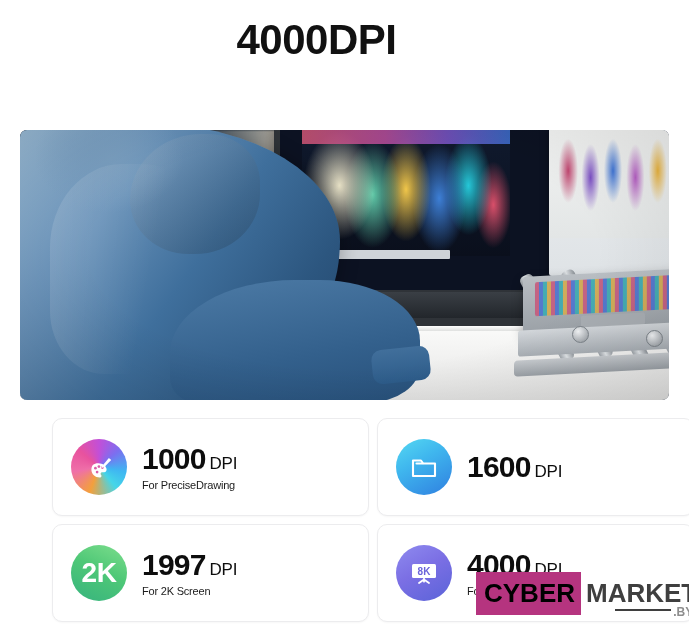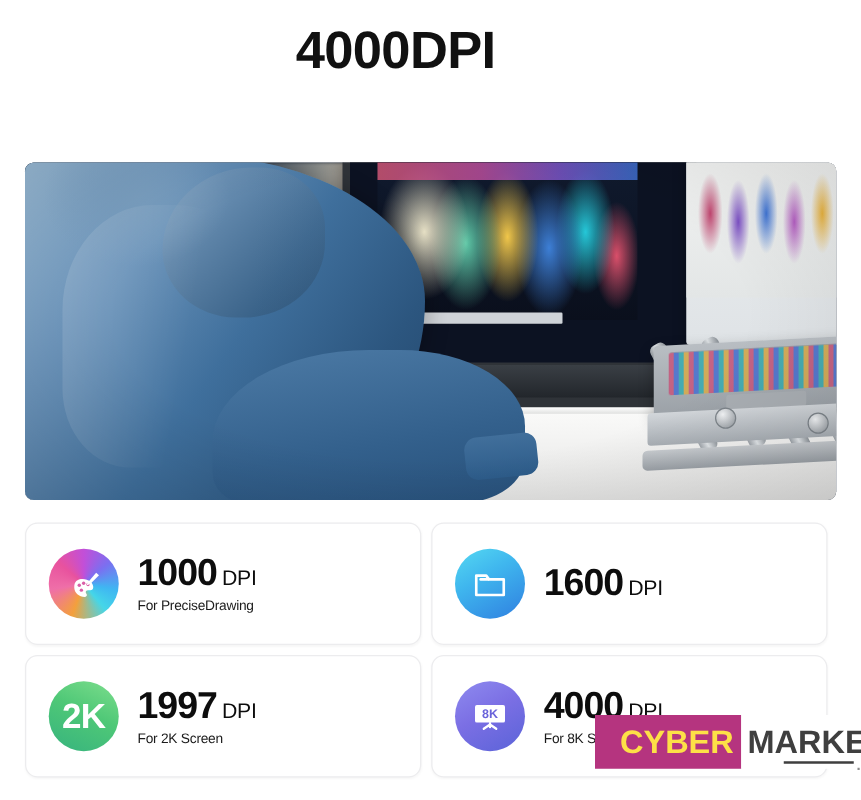--- a/index.html
+++ b/index.html
@@ -268,20 +268,21 @@
     width: 317px;
     height: 98px;
     box-sizing: border-box;
     background: #ffffff;
     border: 1px solid #ececee;
     border-radius: 10px;
     box-shadow: 0 1px 2px rgba(0,0,0,.035);
     display: flex;
     align-items: center;
     padding-left: 18px;
+    margin-left: 32px;
   }
   .icon-wrap {
     width: 56px; height: 56px; flex: 0 0 56px;
     border-radius: 50%;
     position: relative;
     display: flex; align-items: center; justify-content: center;
   }
   .icon-rainbow {
     background:
       conic-gradient(from 200deg,
@@ -341,25 +342,25 @@
     position: absolute;
     left: 476px;
     top: 572px;
     width: 205px;
     height: 43px;
     display: flex;
     align-items: stretch;
   }
   .wm-cyber {
     background: #b5347f;
-    color: #fde047;
+    color: #000000;
     font-size: 26px;
     font-weight: bold;
     letter-spacing: 0px;
-    padding: 0 6px 0 20px;
+    padding: 0 6px 0 8px;
     display: flex; align-items: center;
   }
   .wm-right {
     background: #ffffff;
     flex: 1;
     position: relative;
     display: flex; align-items: center;
     border-right: 2px solid #b5347f;
   }
   .wm-market {

